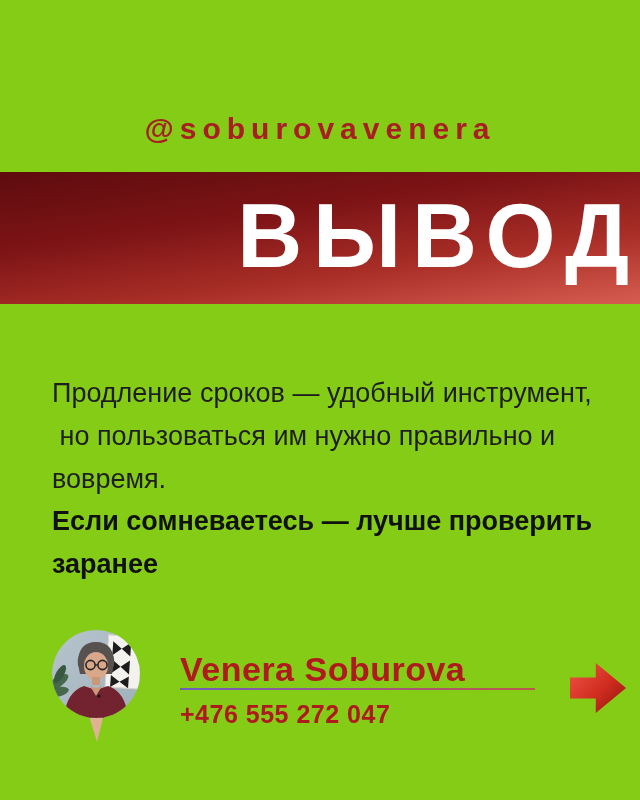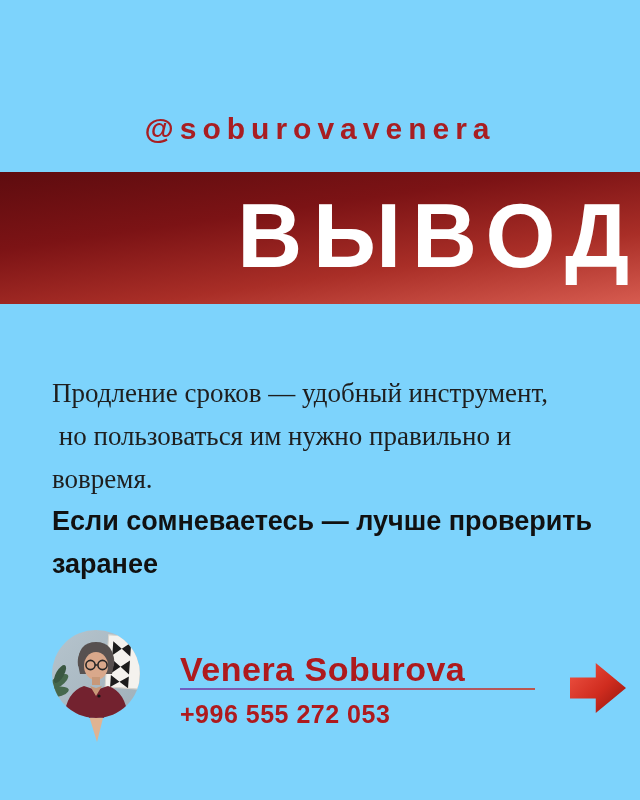--- a/index.html
+++ b/index.html
@@ -1,18 +1,18 @@
 <!DOCTYPE html>
 <html><head>
 <meta charset="utf-8">
 <style>
   html,body{margin:0;padding:0;background:#e9e9e9;}
   .canvas{
     position:relative;width:640px;height:800px;margin:0 auto;
-    background:#7dd3fc;overflow:hidden;
+    background:#84cc16;overflow:hidden;
     font-family:"Liberation Sans",sans-serif;
   }
   
   .handle{
     position:absolute;top:112px;left:0;width:640px;
     text-align:center;font-size:30px;font-weight:bold;
     letter-spacing:6px;color:#a81e22;
   }
   
   .banner{
@@ -23,21 +23,21 @@
   .banner-title{
     color:#ffffff;font-size:90px;font-weight:bold;
     letter-spacing:0.12em;text-indent:0.12em;line-height:1;
     transform:translateY(-2px);
   }
   
   .paragraph{
     position:absolute;left:52px;top:372px;width:560px;
     font-size:27px;line-height:43px;color:#1e1e1e;
   }
-  .paragraph div{white-space:pre-wrap;font-family:Liberation Serif, serif;}
+  .paragraph div{white-space:pre-wrap;}
   .emphasis{
     position:absolute;left:52px;top:500px;width:560px;
     font-size:27px;line-height:43px;color:#111111;font-weight:bold;
   }
   
   .avatar-wrap{position:absolute;left:52px;top:630px;width:88px;height:118px;}
   .contact-name{
     position:absolute;left:180px;top:650px;
     font-size:34px;font-weight:bold;color:#ae1a1d;letter-spacing:0.5px;
   }
@@ -121,17 +121,17 @@
           <circle cx="47" cy="66" r="1.6" fill="#141414"></circle>
         </g>
       </g>
     </svg>
   </div>
 
   <div class="contact-name">Venera Soburova</div>
 
   <div class="divider"></div>
 
-  <div class="contact-phone">+996 555 272 053</div>
+  <div class="contact-phone">+476 555 272 047</div>
 
   <div class="arrow"></div>
 
 </div>
 
 </body></html>

